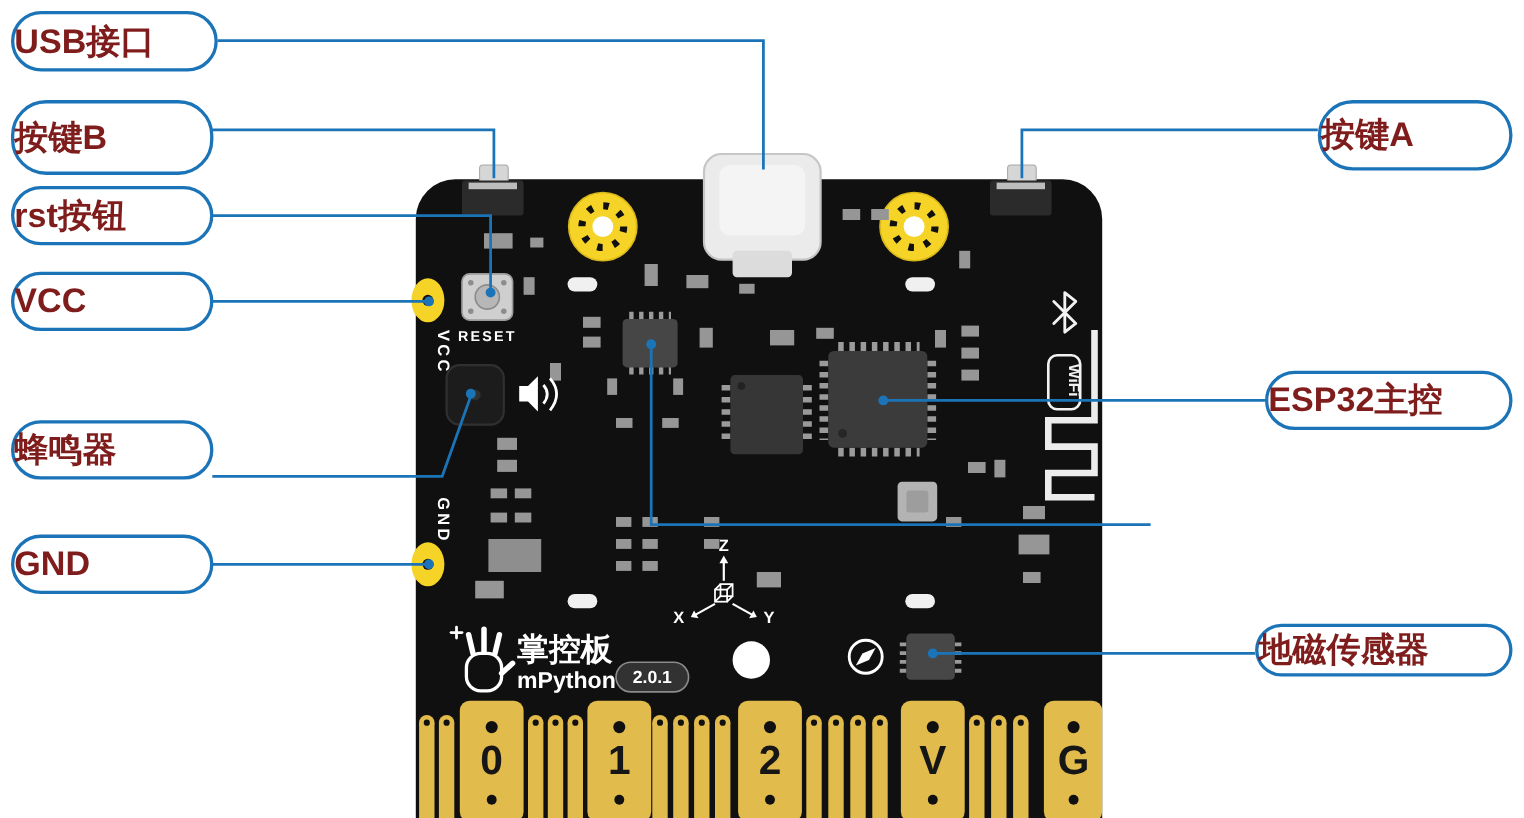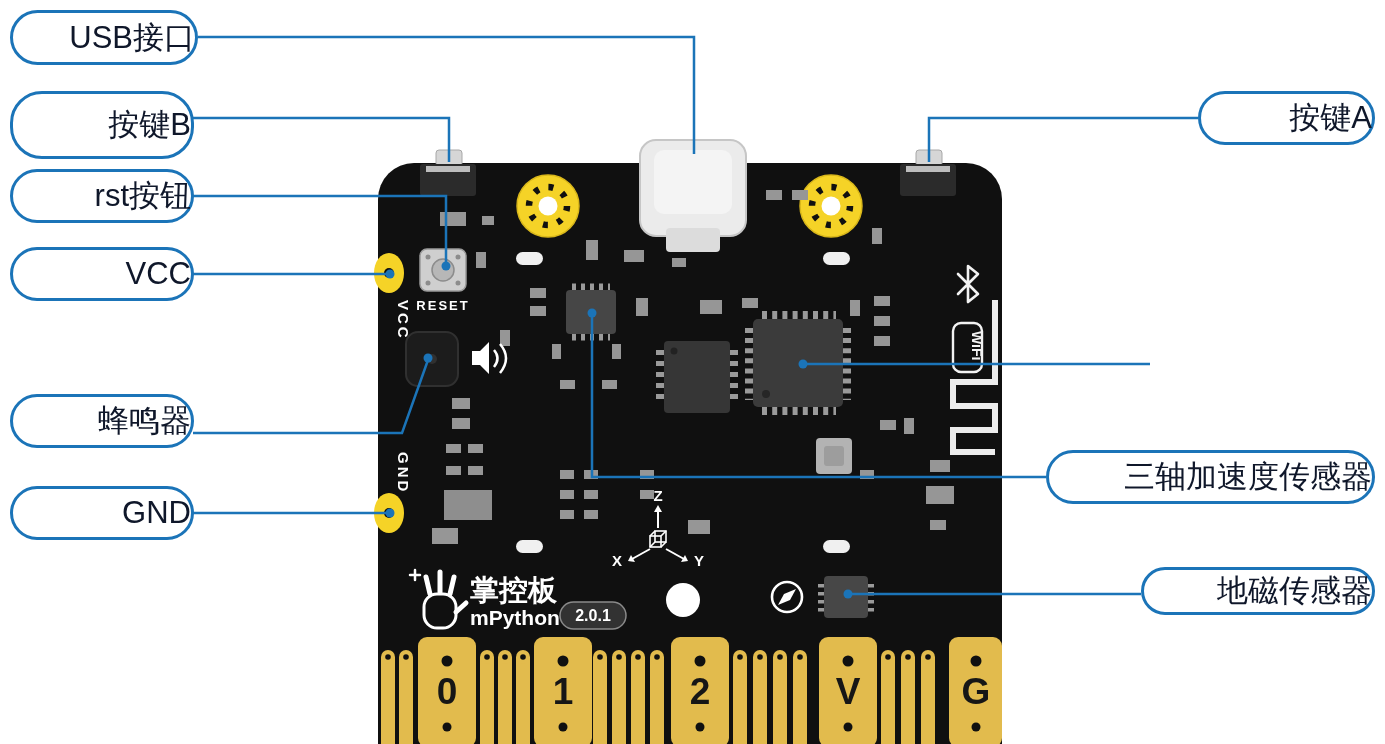--- a/index.html
+++ b/index.html
@@ -6,22 +6,22 @@
   html,body { margin:0; padding:0; background:#fff; }
   .stage {
     position:relative; width:1385px; height:744px; overflow:hidden;
     background:#fff; font-family:"Liberation Sans",sans-serif;
   }
   .stage > svg { position:absolute; left:0; top:0; }
   
   .callout {
     position:absolute; box-sizing:border-box;
     border:3px solid var(--blue); background:#fff; border-radius:32px;
-    display:flex; align-items:center; justify-content:flex-end;
-    font-size:31px; font-weight:400; color:#0f172a; z-index:3;
+    display:flex; align-items:center; justify-content:flex-start;
+    font-size:31px; font-weight:700; color:#7f1d1d; z-index:3;
     font-family:"Liberation Sans",sans-serif; white-space:nowrap;
   }
   .lines-layer { z-index:2; pointer-events:none; }
   .board-layer { z-index:1; }
   .cline { stroke:var(--blue); stroke-width:2.5; fill:none; }
   .cdot  { fill:var(--blue); }
   
   .pinlab      { font:bold 37px "Liberation Sans",sans-serif; fill:#161616; text-anchor:middle; }
   .reset-label { font:bold 13px "Liberation Sans",sans-serif; fill:#fff; letter-spacing:2px; text-anchor:middle; }
   .side-label  { font:bold 15px "Liberation Sans",sans-serif; fill:#fff; letter-spacing:3px; }
@@ -343,29 +343,29 @@
   </div>
   <div class="callout" style="left:10px;top:91px;width:184px;height:68px">
     <span>按键B</span>
   </div>
   <div class="callout" style="left:10px;top:169px;width:184px;height:54px">
     <span>rst按钮</span>
   </div>
   <div class="callout" style="left:10px;top:247px;width:184px;height:54px">
     <span>VCC</span>
   </div>
-  <div class="callout" style="left:10px;top:394px;width:184px;height:54px">
+  <div class="callout" style="left:10px;top:382px;width:184px;height:54px">
     <span>蜂鸣器</span>
   </div>
   <div class="callout" style="left:10px;top:486px;width:184px;height:54px">
     <span>GND</span>
   </div>
-  <div class="callout" style="left:1198px;top:91px;width:177px;height:54px">
+  <div class="callout" style="left:1198px;top:91px;width:177px;height:64px">
     <span>按键A</span>
   </div>
-  <div class="callout" style="left:1046px;top:450px;width:329px;height:54px">
-    <span>三轴加速度传感器</span>
+  <div class="callout" style="left:1150px;top:337px;width:225px;height:54px">
+    <span>ESP32主控</span>
   </div>
   <div class="callout" style="left:1141px;top:567px;width:234px;height:48px">
     <span>地磁传感器</span>
   </div>
 
 </div>
 
 </body></html>

